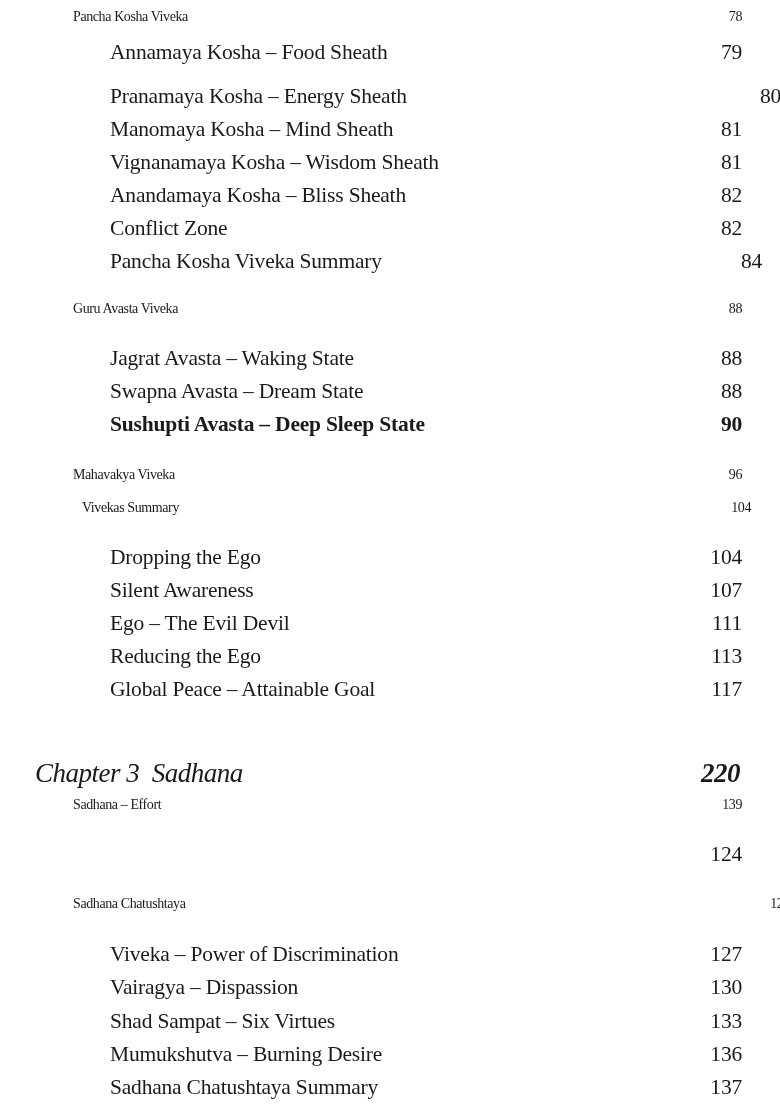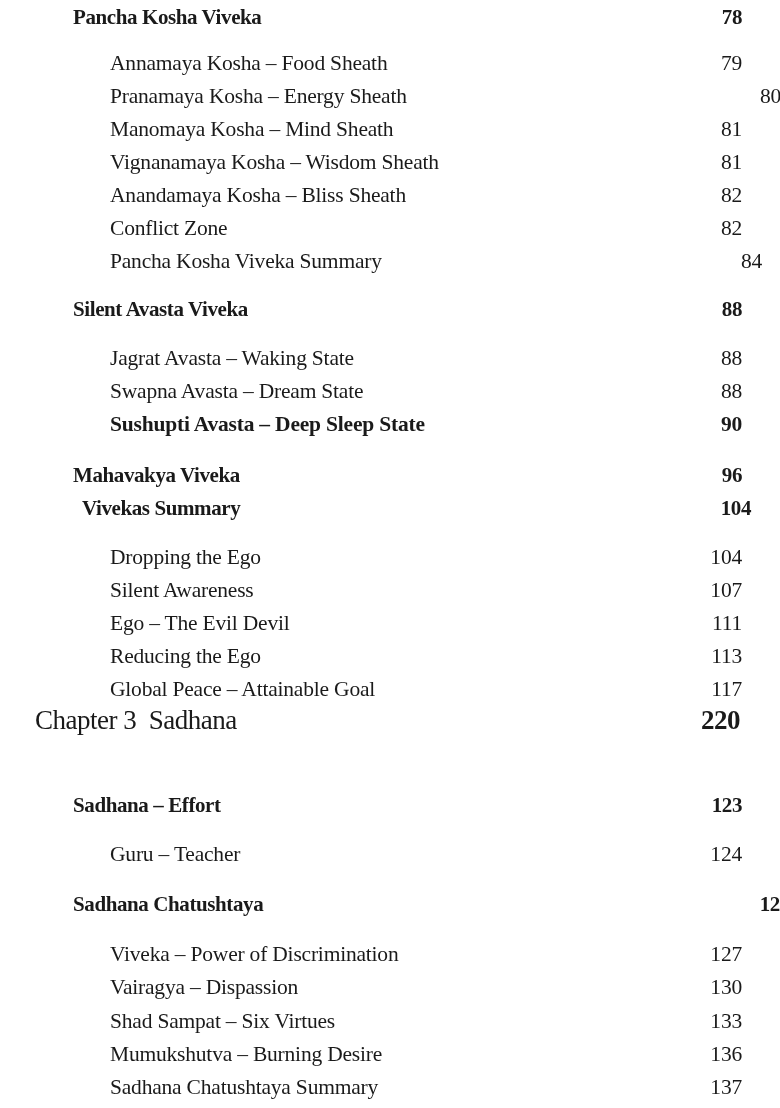--- a/index.html
+++ b/index.html
@@ -1,37 +1,37 @@
 <!DOCTYPE html>
 <html><head>
 <meta charset="utf-8">
 <style>
   html, body { margin:0; padding:0; }
   body { width:780px; height:1108px; background:#ffffff; position:relative; overflow:hidden;
          font-family:"Liberation Serif","DejaVu Serif",serif; color:#1a1a1a; }
   .row { position:absolute; left:0; width:780px; height:34px; }
   .row .t { position:absolute; white-space:nowrap; line-height:34px; top:0; }
   .row .p { position:absolute; right:38px; line-height:34px; top:0; text-align:center; }
-  .sec .t, .sec .p { font-weight:bold; font-size:21px; letter-spacing:-0.4px; }
+  .sec .t, .sec .p { font-weight:normal; font-size:14px; letter-spacing:-0.4px; }
   .sec .t { left:73px; }
   .sub .t, .sub .p { font-size:21.5px; letter-spacing:-0.2px; }
   .sub .t { left:110px; }
   .chap .t, .chap .p { font-size:27px; letter-spacing:-0.5px; }
   .chap .t { left:35px; }
   .chap .p { right:40px; font-weight:bold; }
 </style>
 </head>
 <body>
 
 <div id="toc">
     <div class="row sec" style="top: 0px;">
       <span class="t">Pancha Kosha Viveka</span>
       <span class="p">78</span>
     </div>
-    <div class="row sub" style="top: 46px;">
+    <div class="row sub" style="top: 35px;">
       <span class="t">Annamaya Kosha – Food Sheath</span>
       <span class="p">79</span>
     </div>
     <div class="row sub" style="top: 79px; padding-left: 39px;">
       <span class="t">Pranamaya Kosha – Energy Sheath</span>
       <span class="p">80</span>
     </div>
     <div class="row sub" style="top: 112px;">
       <span class="t">Manomaya Kosha – Mind Sheath</span>
       <span class="p">81</span>
@@ -46,21 +46,21 @@
     </div>
     <div class="row sub" style="top: 211px;">
       <span class="t">Conflict Zone</span>
       <span class="p">82</span>
     </div>
     <div class="row sub" style="top: 244px; padding-left: 20px;">
       <span class="t">Pancha Kosha Viveka Summary</span>
       <span class="p">84</span>
     </div>
     <div class="row sec" style="top: 292px;">
-      <span class="t">Silent Avasta Viveka</span>
+      <span class="t">Guru Avasta Viveka</span>
       <span class="p">88</span>
     </div>
     <div class="row sub" style="top: 341px;">
       <span class="t">Jagrat Avasta – Waking State</span>
       <span class="p">88</span>
     </div>
     <div class="row sub" style="top: 374px;">
       <span class="t">Swapna Avasta – Dream State</span>
       <span class="p">88</span>
     </div>
@@ -89,30 +89,29 @@
       <span class="p">111</span>
     </div>
     <div class="row sub" style="top: 639px;">
       <span class="t">Reducing the Ego</span>
       <span class="p">113</span>
     </div>
     <div class="row sub" style="top: 672px;">
       <span class="t">Global Peace – Attainable Goal</span>
       <span class="p">117</span>
     </div>
-    <div class="row chap" style="top: 703px;">
+    <div class="row chap" style="top: 756px; font-style: italic;">
       <span class="t" style="white-space: pre;">Chapter 3  Sadhana</span>
       <span class="p">220</span>
     </div>
     <div class="row sec" style="top: 788px;">
       <span class="t">Sadhana – Effort</span>
-      <span class="p">123</span>
+      <span class="p">139</span>
     </div>
     <div class="row sub" style="top: 837px;">
-      <span class="t">Guru – Teacher</span>
       <span class="p">124</span>
     </div>
     <div class="row sec" style="top: 887px; padding-left: 48px;">
       <span class="t">Sadhana Chatushtaya</span>
       <span class="p">126</span>
     </div>
     <div class="row sub" style="top: 937px;">
       <span class="t">Viveka – Power of Discrimination</span>
       <span class="p">127</span>
     </div>

